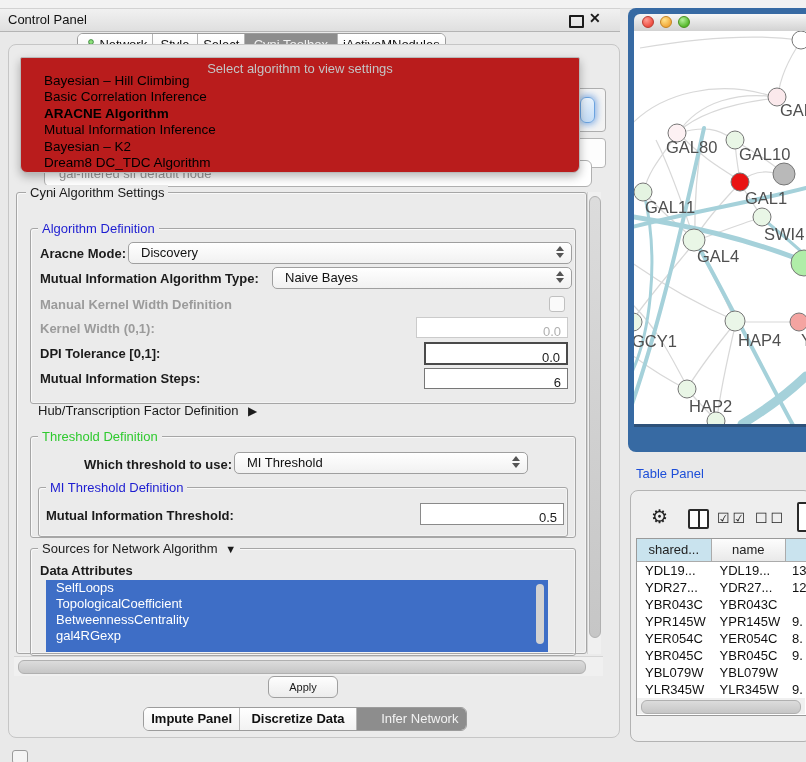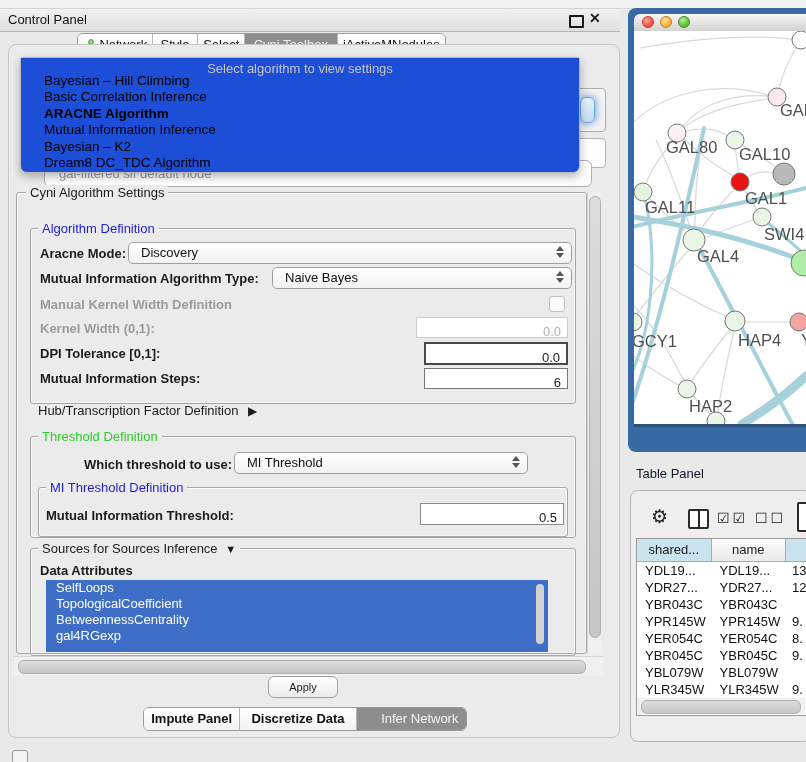--- a/index.html
+++ b/index.html
@@ -31,21 +31,21 @@
   .stepper{position:absolute;right:7px;top:3px;display:flex;flex-direction:column;gap:2px;}
   .stepper i{display:block;width:0;height:0;border-left:4px solid transparent;border-right:4px solid transparent;}
   .stepper .up{border-bottom:5px solid #555;}
   .stepper .dn{border-top:5px solid #555;}
   .inp{background:#fff;font-size:13px;text-align:right;padding:4px 6px;box-sizing:border-box;line-height:19px;}
   .checkbox{background:#fafafa;border:1px solid #c0c0c0;border-radius:3px;}
   .sb-track{background:#f0f0f0;}
   .sb-thumb{background:linear-gradient(#dcdcdc,#c6c6c6);border:1px solid #b0b0b0;border-radius:6px;}
   .list-item{font-size:13px;color:#fff;line-height:16px;padding-left:10px;white-space:nowrap;}
   
-  .dropdown{left:20px;top:57px;width:560px;height:116px;background:#1d4ed8;border:1px solid #b9b9b9;
+  .dropdown{left:20px;top:57px;width:560px;height:116px;background:#b91c1c;border:1px solid #b9b9b9;
             border-radius:2px 2px 7px 7px;box-shadow:0 4px 10px rgba(0,0,0,.28);z-index:50;box-sizing:border-box;}
   .dd-hint{position:absolute;left:0;top:3px;width:100%;text-align:center;font-size:13px;color:#c4c4c4;}
   .dd-item{position:absolute;left:3px;right:3px;padding-left:20px;font-size:13.5px;line-height:16px;color:#000;white-space:nowrap;}
   .dd-item.bold{font-weight:bold;}
   
   .btn{background:linear-gradient(#fefefe,#ececec);border:1px solid #9f9f9f;border-radius:6px;
        font-size:11px;text-align:center;line-height:20px;box-sizing:border-box;}
   
   .net-frame{left:628px;top:8px;width:178px;height:444px;border-radius:8px 0 0 8px;}
   .net-titlebar{left:634px;top:14px;width:172px;height:17px;background:linear-gradient(#f6f6f6,#d2d2d2);
@@ -172,21 +172,21 @@
       </span>
   </div>
 
   <div class="abs grp" style="left:38px;top:487px;width:528px;height:48px;"></div>
   <div class="abs gtitle" style="left: 46px; top: 480px; color: rgb(29, 29, 209);">MI Threshold Definition</div>
   <div class="abs lbl" style="left:46px;top:508px;">Mutual Information Threshold:</div>
   <div class="abs inp" style="left:420px;top:503px;width:144px;height:22px;border:1px solid #8a8a8a;">0.5</div>
 
   <div class="abs grp" style="left:30px;top:548px;width:544px;height:106px;"></div>
   <div class="abs gtitle" style="left:38px;top:541px;">
-    <span>Sources for Sources Inference</span>
+    <span>Sources for Network Algorithm</span>
     <span style="font-size:11px;margin-left:4px;">▼</span>
   </div>
   <div class="abs lbl" style="left:40px;top:563px;">Data Attributes</div>
 
   <div class="abs" style="left: 46px; top: 580px; width: 502px; height: 72px; overflow: hidden; background-color: rgb(62, 110, 198);">
     <div class="list-item">SelfLoops</div>
     <div class="list-item">TopologicalCoefficient</div>
     <div class="list-item">BetweennessCentrality</div>
     <div class="list-item">gal4RGexp</div>
     <div class="abs" style="left:490px;top:4px;width:8px;height:60px;background:#d2d2d2;border-radius:4px;"></div>
@@ -300,21 +300,21 @@
       <text class="nlabel" x="764" y="240">SWI4</text>
       <text class="nlabel" x="645" y="213">GAL11</text>
       <text class="nlabel" x="697" y="262">GAL4</text>
       <text class="nlabel" x="632" y="347">GCY1</text>
       <text class="nlabel" x="738" y="346">HAP4</text>
       <text class="nlabel" x="801" y="346">Y</text>
       <text class="nlabel" x="689" y="412">HAP2</text>
     </g>
   </svg>
 
-  <div class="abs" style="left:636px;top:466px;font-size:13px;color:#0f172a;">Table Panel</div>
+  <div class="abs" style="left:636px;top:466px;font-size:13px;color:#1d4ed8;">Table Panel</div>
 
   <div class="abs tp-container"></div>
 
   <div class="abs tool-icon" style="left:651px;top:505px;">⚙</div>
   <div class="abs col-icon" style="left:688px;top:509px;"></div>
   <div class="abs check-pair" style="left:717px;top:510px;">☑☑</div>
   <div class="abs check-pair" style="left:755px;top:510px;">☐☐</div>
   <div class="abs doc-icon" style="left:797px;top:502px;"></div>
 
   <div class="abs" style="left:636px;top:538px;width:170px;height:178px;background:#fff;border:1px solid #9a9a9a;border-right:none;box-sizing:border-box;overflow:hidden;">

